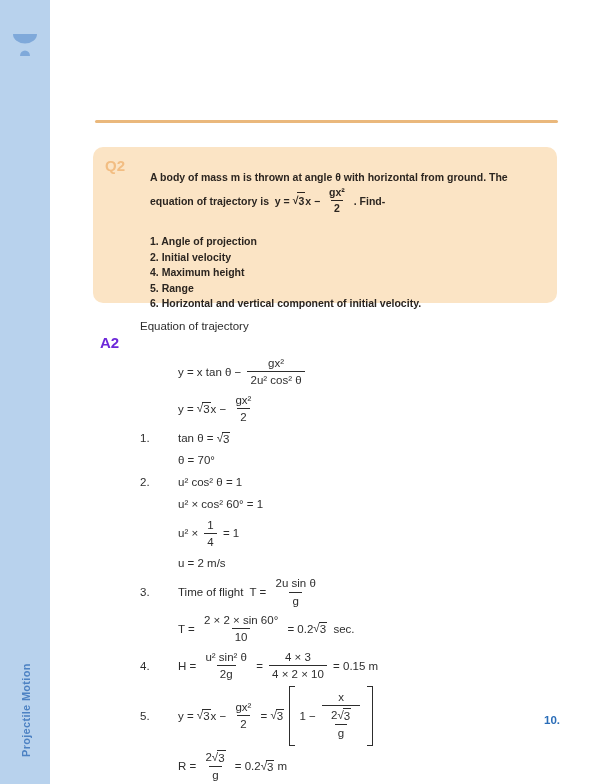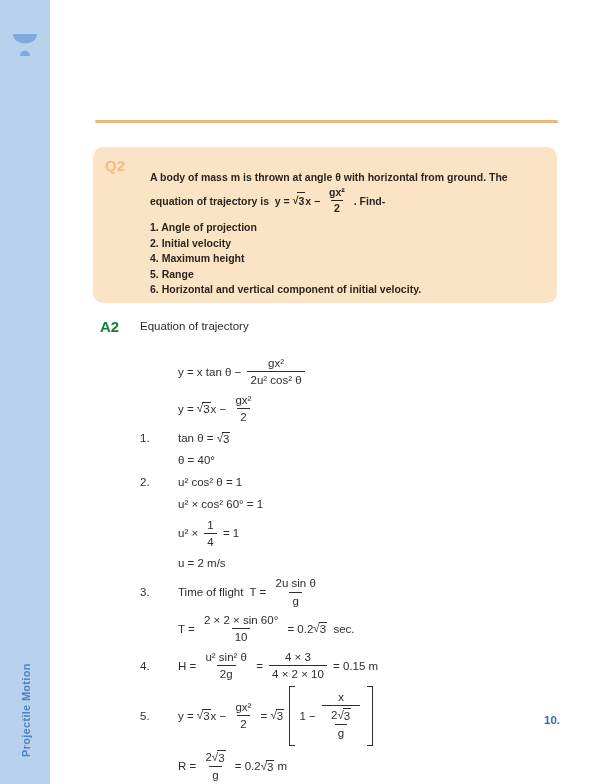--- a/index.html
+++ b/index.html
@@ -18,25 +18,25 @@
   .rule{position:absolute;left:95px;top:120px;width:463px;height:3px;background:#eab87c;border-radius:2px;}
   
   .qbox{
     position:absolute;left:93px;top:147px;width:464px;height:156px;background:#fbe4c5;
     border-radius:10px;box-sizing:border-box;padding:10px 18px 8px 12px;display:flex;gap:12px;
   }
   .qlabel{flex:none;width:33px;color:#f2bd82;font-weight:bold;font-size:15px;line-height:17px;}
   .qtext{flex:1;color:#2b2520;font-weight:bold;font-size:10.5px;line-height:16px;}
   .qline1{white-space:nowrap;margin-top:12px;}
   .qline2{display:flex;align-items:center;height:29px;margin:1px 0 3px;}
-  .qitems{margin-top:2px;}
+  .qitems{margin-top:16px;}
   .qitem{line-height:15.5px;white-space:nowrap;}
   
   .answer{position:absolute;left:100px;top:318px;width:470px;color:#2d2d2d;font-size:11.5px;}
-  .alabel{position:absolute;left:0;top:0;color:#15803d;font-weight:bold;font-size:15px;}
+  .alabel{position:absolute;left:0;top:16px;color:#6d28d9;font-weight:bold;font-size:15px;}
   .acontent{margin-left:40px;}
   .atitle{line-height:17px;margin-bottom:20px;}
   .eqrow{display:flex;align-items:center;min-height:19px;margin-bottom:3px;}
   .eqnum{flex:none;width:38px;}
   .eqmath{display:inline-flex;align-items:center;flex-wrap:nowrap;}
   .eqmath span{white-space:pre;}
   
   .frac{display:inline-flex;flex-direction:column;align-items:center;vertical-align:middle;margin:0 3px;text-align:center;}
   .frac > .num,.frac > .den{display:inline-flex;align-items:center;justify-content:center;padding:1px 3px;line-height:1.25;}
   .frac > .den{border-top:1px solid currentColor;}
@@ -109,21 +109,21 @@
     <div class="eqrow">
       <span class="eqnum">1.</span>
       <span class="eqmath">
           <span>tan θ = </span>
           <span class="sqrt"><span class="rad">√</span><span class="rdx"><span>3</span></span></span>
         </span>
     </div>
     <div class="eqrow">
       <span class="eqnum"></span>
       <span class="eqmath">
-          <span>θ = 40°</span>
+          <span>θ = 70°</span>
         </span>
     </div>
     <div class="eqrow">
       <span class="eqnum">2.</span>
       <span class="eqmath">
           <span>u² cos² θ = 1</span>
         </span>
     </div>
     <div class="eqrow">
       <span class="eqnum"></span>

